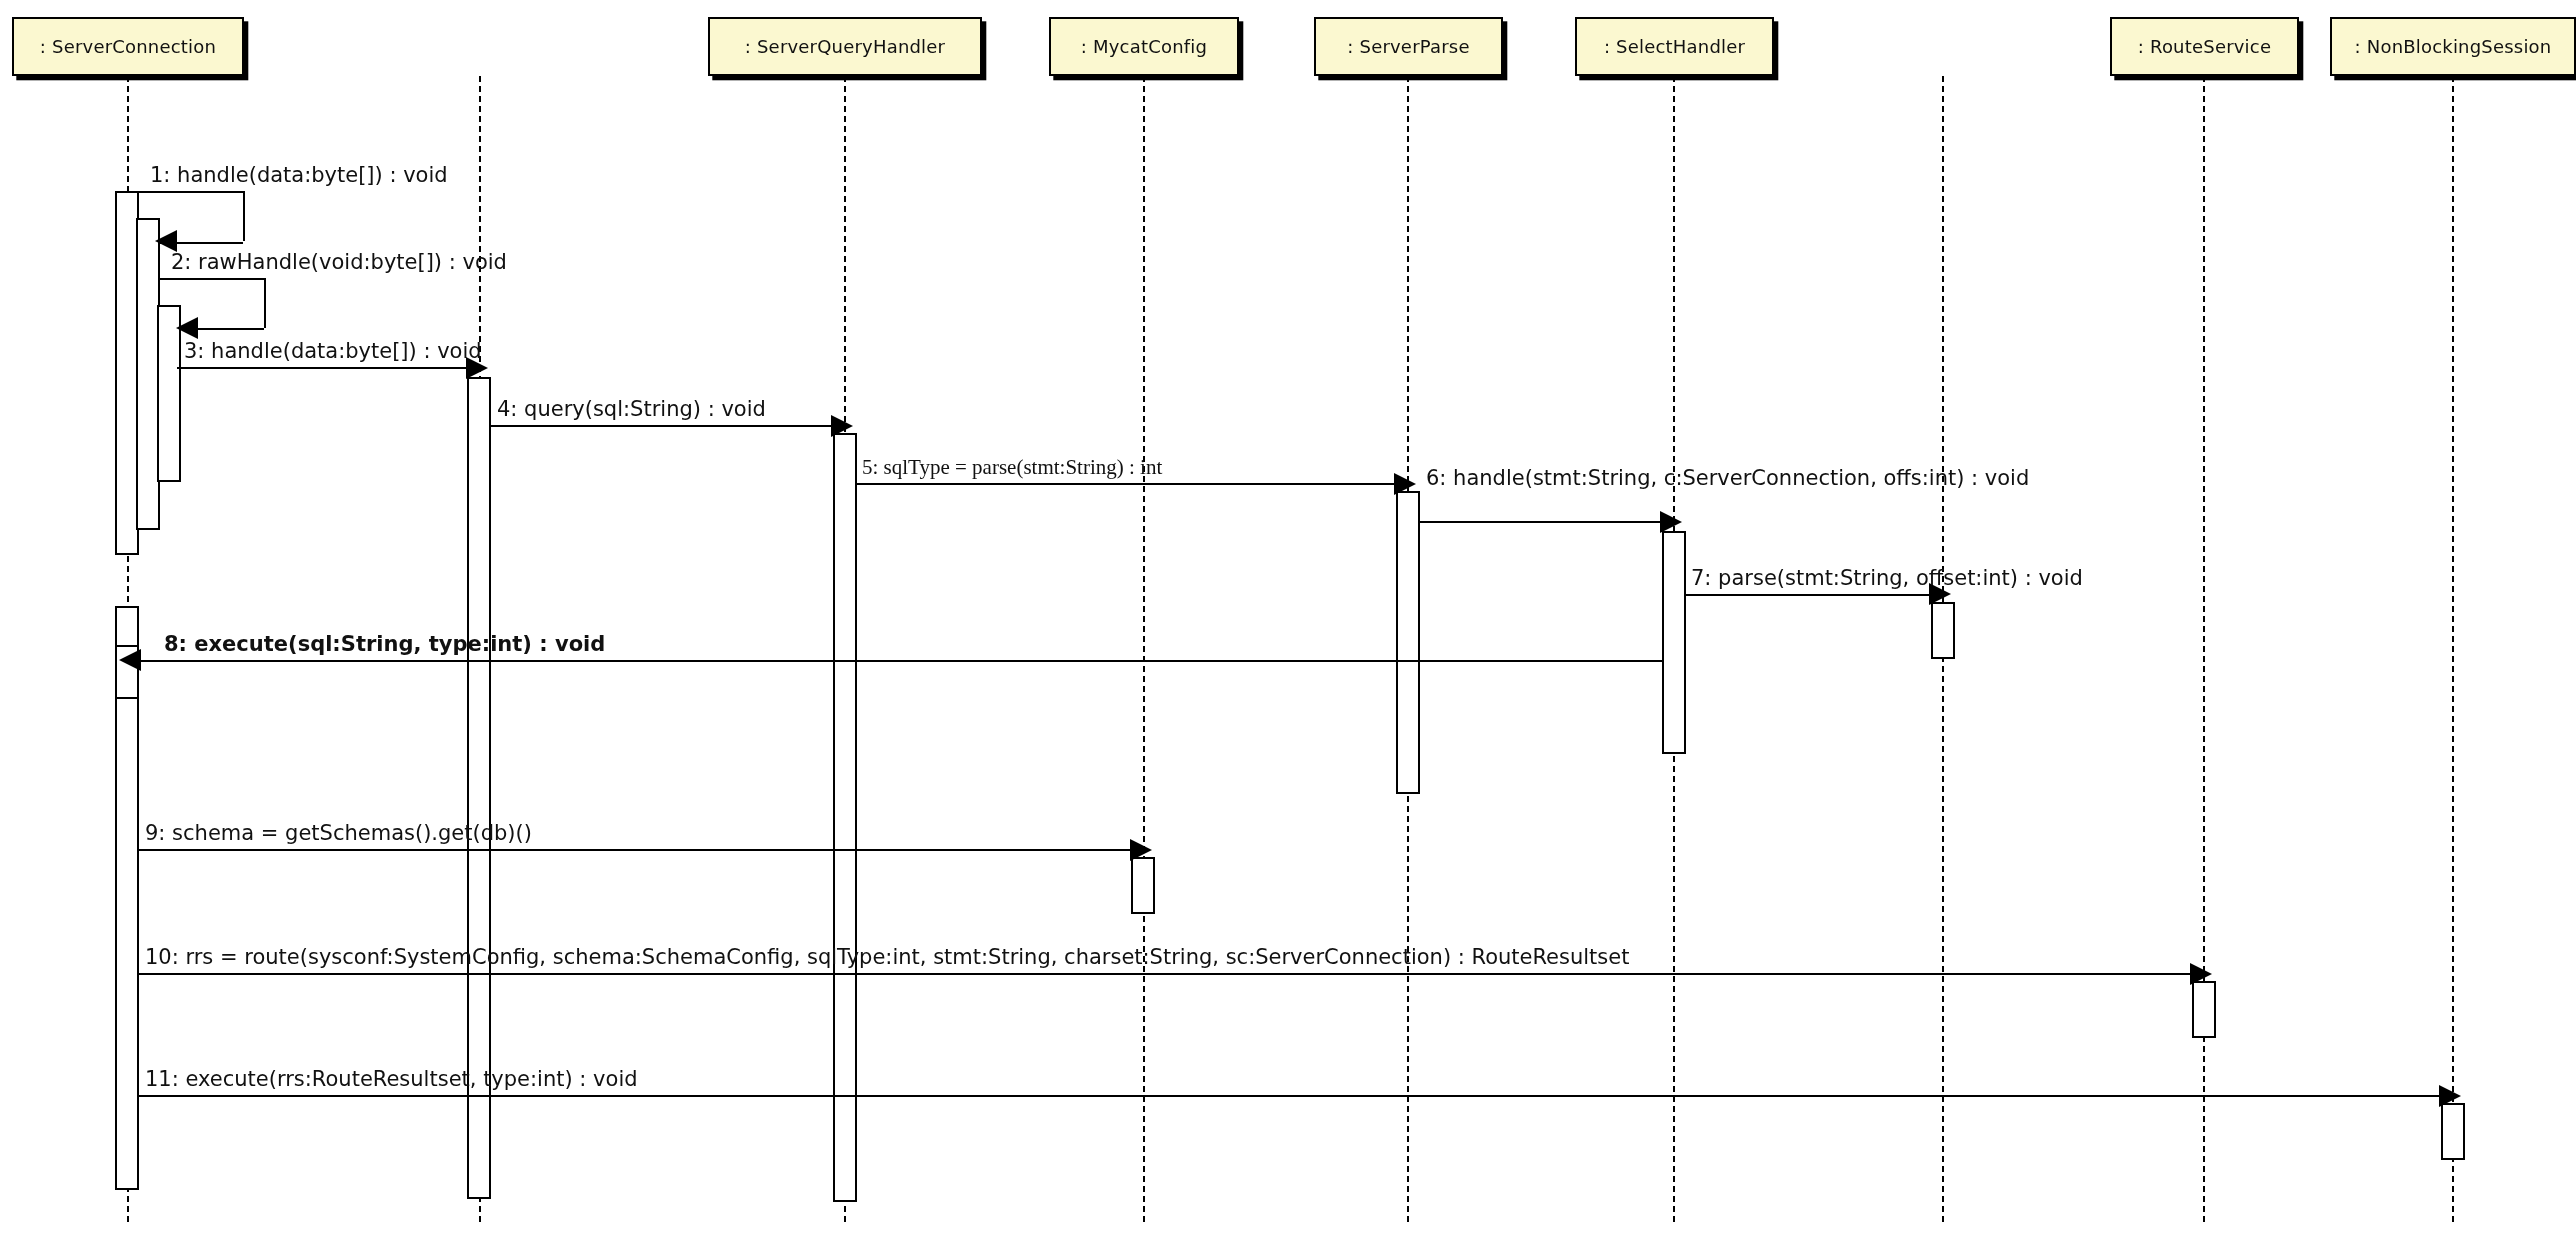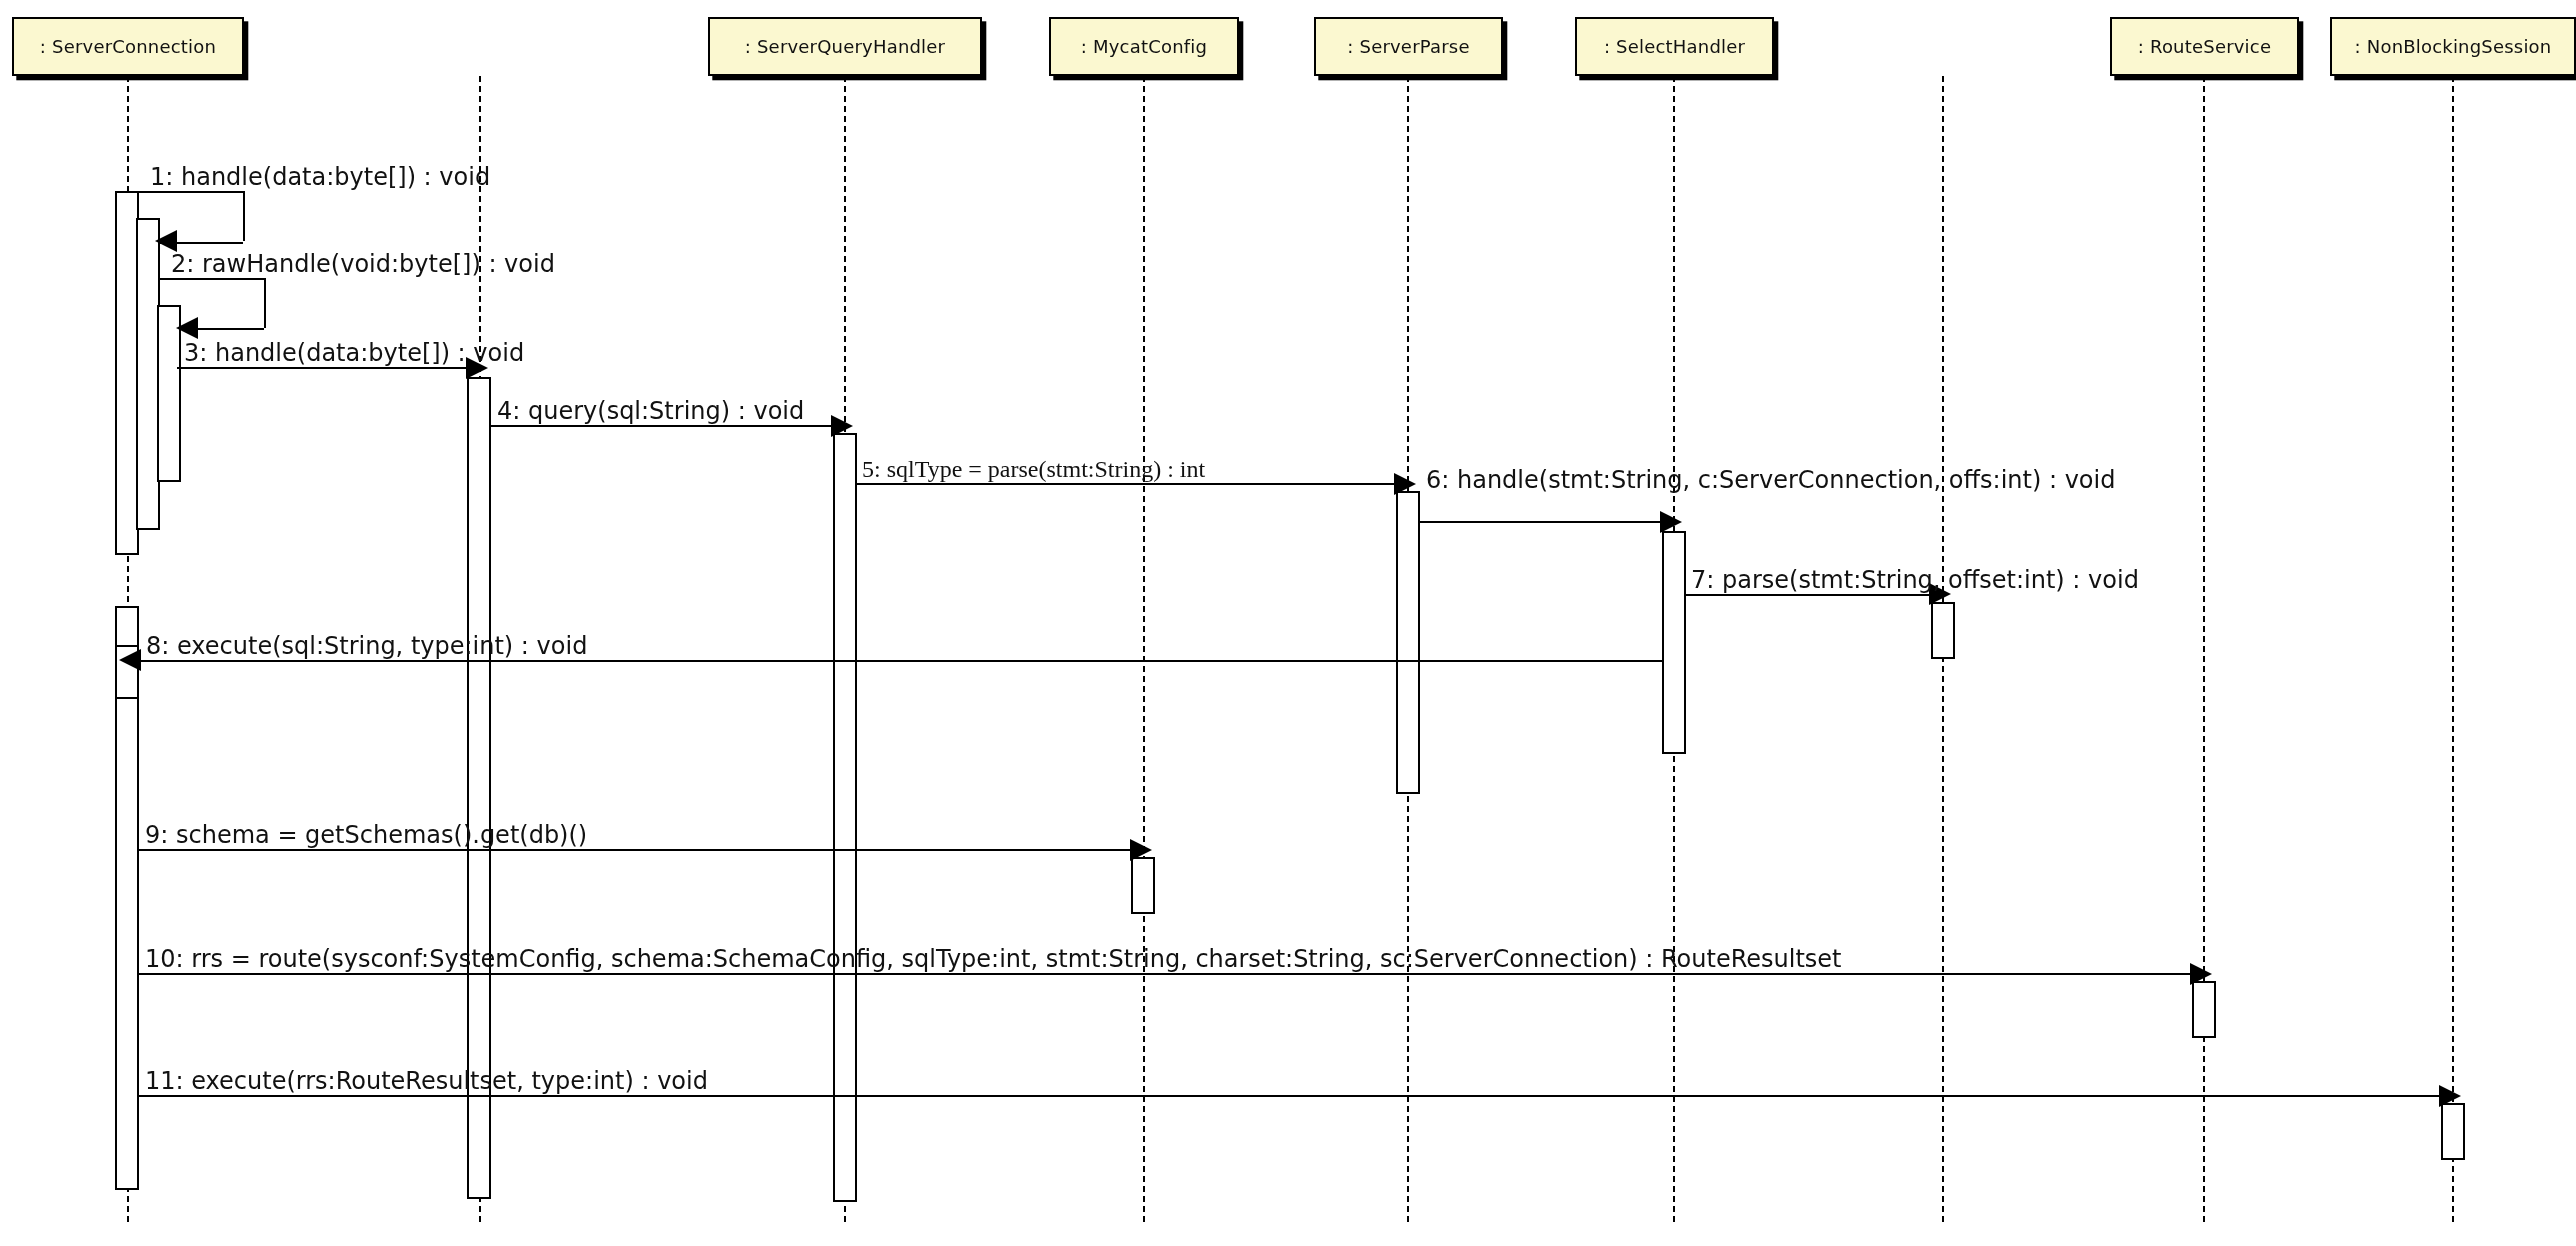--- a/index.html
+++ b/index.html
@@ -50,21 +50,21 @@
   }
   .arrow-l{
     position:absolute;
     width:0;height:0;
     border-top:11.3px solid transparent;
     border-bottom:11.3px solid transparent;
     border-right:22.5px solid #000;
   }
   .msg-label{
     position:absolute;
-    font-size:24px;
+    font-size:21px;
     color:#111;
     white-space:nowrap;
     line-height:1;
   }
 </style>
 </head>
 <body>
 
 <div id="canvas">
     <div class="lifeline-line" style="left: 127px; top: 76px; height: 1146px;"></div>
@@ -116,21 +116,21 @@
     <div class="arrow-r" style="left: 1394px; top: 473px;"></div>
     <div class="msg-label" style="left: 862px; top: 457px; font-family: Liberation Serif, serif;">5: sqlType = parse(stmt:String) : int</div>
     <div class="msg-line" style="left: 1419px; top: 521px; width: 243px;"></div>
     <div class="arrow-r" style="left: 1660px; top: 511px;"></div>
     <div class="msg-label" style="left: 1426px; top: 468px; text-align: right;">6: handle(stmt:String, c:ServerConnection, offs:int) : void</div>
     <div class="msg-line" style="left: 1684px; top: 594px; width: 247px;"></div>
     <div class="arrow-r" style="left: 1929px; top: 583px;"></div>
     <div class="msg-label" style="left: 1691px; top: 568px;">7: parse(stmt:String, offset:int) : void</div>
     <div class="msg-line" style="left: 139px; top: 660px; width: 1523px;"></div>
     <div class="arrow-l" style="left: 119px; top: 649px;"></div>
-    <div class="msg-label" style="left: 146px; top: 634px;">8: execute(sql:String, type:int) : void</div>
+    <div class="msg-label" style="left: 164px; top: 634px; font-weight: bold;">8: execute(sql:String, type:int) : void</div>
     <div class="msg-line" style="left: 138px; top: 849px; width: 993px;"></div>
     <div class="arrow-r" style="left: 1130px; top: 839px;"></div>
     <div class="msg-label" style="left: 145px; top: 823px;">9: schema = getSchemas().get(db)()</div>
     <div class="msg-line" style="left: 138px; top: 973px; width: 2053px;"></div>
     <div class="arrow-r" style="left: 2190px; top: 963px;"></div>
     <div class="msg-label" style="left: 145px; top: 947px;">10: rrs = route(sysconf:SystemConfig, schema:SchemaConfig, sqlType:int, stmt:String, charset:String, sc:ServerConnection) : RouteResultset</div>
     <div class="msg-line" style="left: 138px; top: 1095px; width: 2302px;"></div>
     <div class="arrow-r" style="left: 2439px; top: 1085px;"></div>
     <div class="msg-label" style="left: 145px; top: 1069px;">11: execute(rrs:RouteResultset, type:int) : void</div>
   </div>

